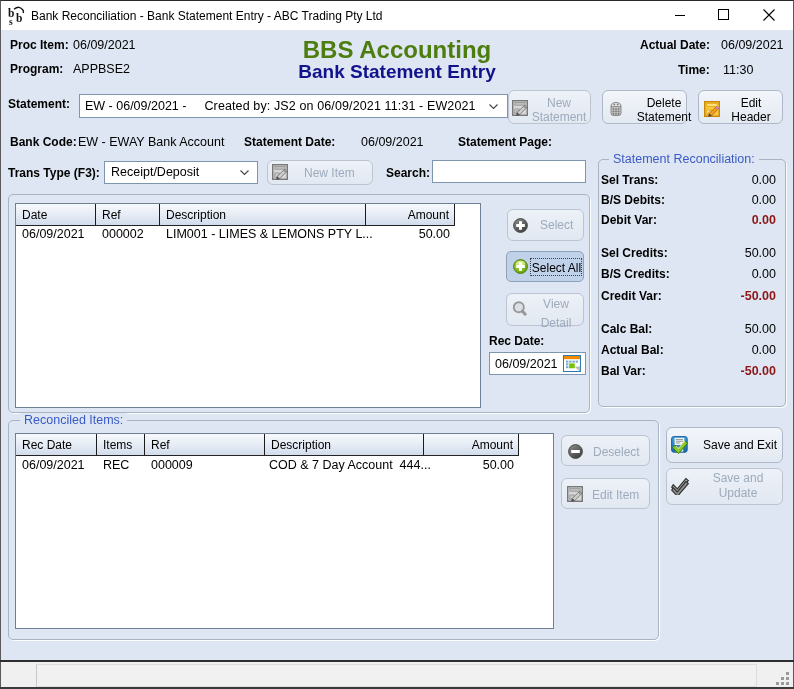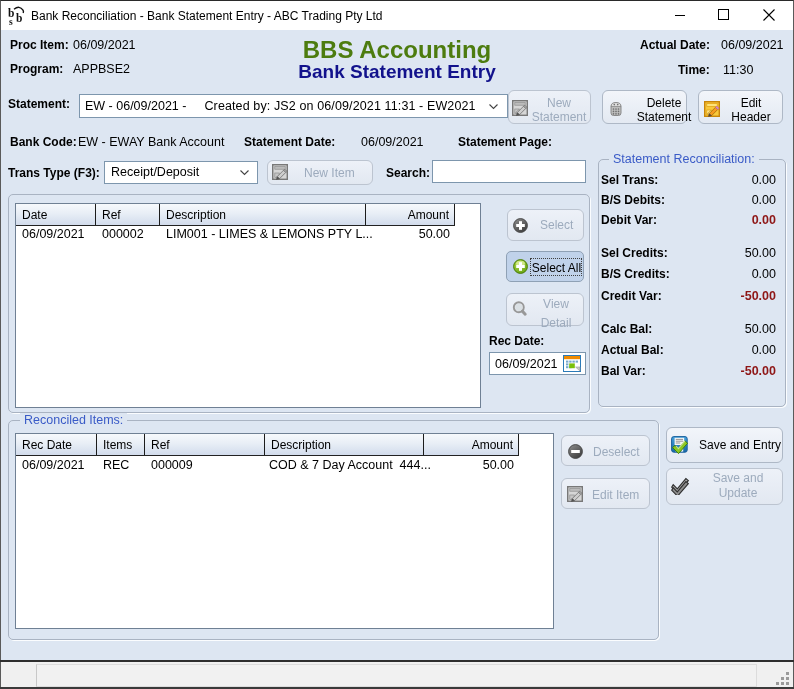--- a/index.html
+++ b/index.html
@@ -271,21 +271,21 @@
     </defs>
   <rect x="0.6" y="0.6" width="15.6" height="15.6" rx="2.2" fill="url(#fb)" stroke="#1a5f9c"></rect>
   <rect x="3.6" y="1.8" width="9.6" height="7.2" fill="#f6f6f6"></rect>
   <g stroke="#888" stroke-width="0.9">
       <path d="M4.8 3.4 h7.2 M4.8 5.2 h7.2 M4.8 7 h4.4"></path>
     </g>
   <rect x="4.6" y="12.2" width="7.6" height="3.4" fill="#eef4f8"></rect>
   <path d="M4 9.4 L7.3 12.8 L13.9 4.9 L16.6 7.2 L7.5 17.6 L1.6 11.6 Z" fill="#8cc822" stroke="#3e7c0c" stroke-width="1"></path>
   <path d="M5 10.2 L7.4 12.6 L14 4.9" fill="none" stroke="#d8efa0" stroke-width="1.1" opacity="0.9"></path>
 </svg>
-<div class="btxt" style="left:696px;top:438px;width:88px;font-size:12px;white-space:nowrap;">Save and Entry</div>
+<div class="btxt" style="left:696px;top:438px;width:88px;font-size:12px;white-space:nowrap;">Save and Exit</div>
 
 <div class="btn2" style="left:666px;top:468px;width:117px;height:37px;"></div>
 <svg class="abs" style="left:671px;top:477px;" width="18" height="18" viewBox="0 0 18 18">
   <path d="M2.2 7.6 L6.3 11.9 L14.9 1.6 L17.3 3.7 L6.5 16.2 L0.7 10.1 Z" fill="#a8a8a8" stroke="#2e2e2e" stroke-width="1.1"></path>
   <path d="M2.2 10.6 L6.3 14.9 L14.9 4.6 L17.3 6.7 L6.5 19.2 L0.7 13.1 Z" fill="#8e8e8e" stroke="#2e2e2e" stroke-width="1.1"></path>
 </svg>
 <div class="btxtd" style="left:696px;top:471px;width:84px;line-height:15px;">Save and Update</div>
 
 <div class="abs" style="left:0;top:660px;width:794px;height:2px;background:#2e2e2e;"></div>
 <div class="abs" style="left:1px;top:662px;width:792px;height:25px;background:#f0f0f0;"></div>

